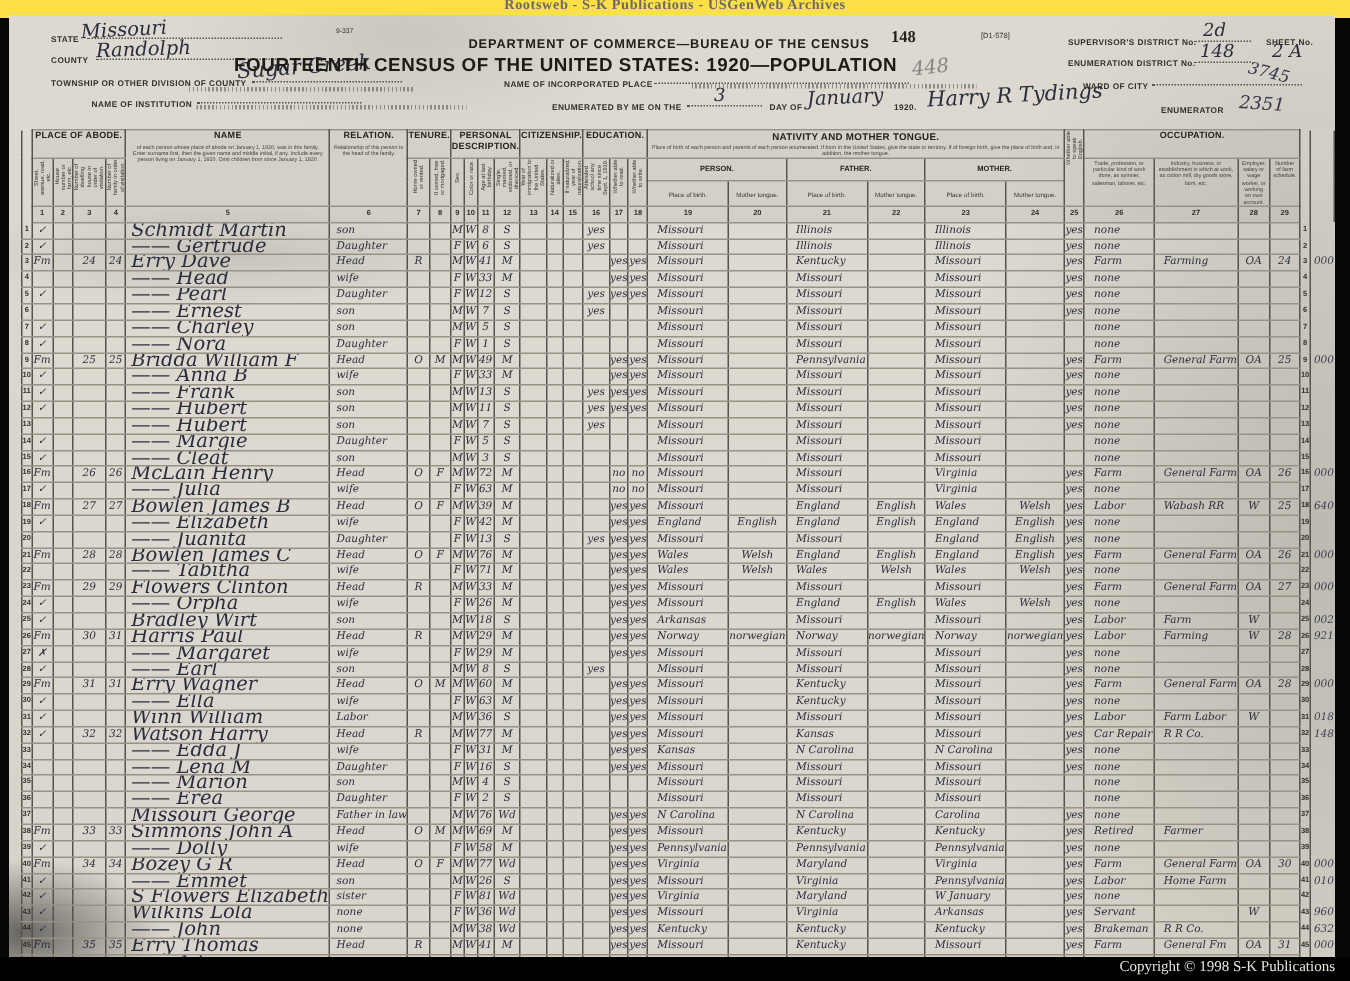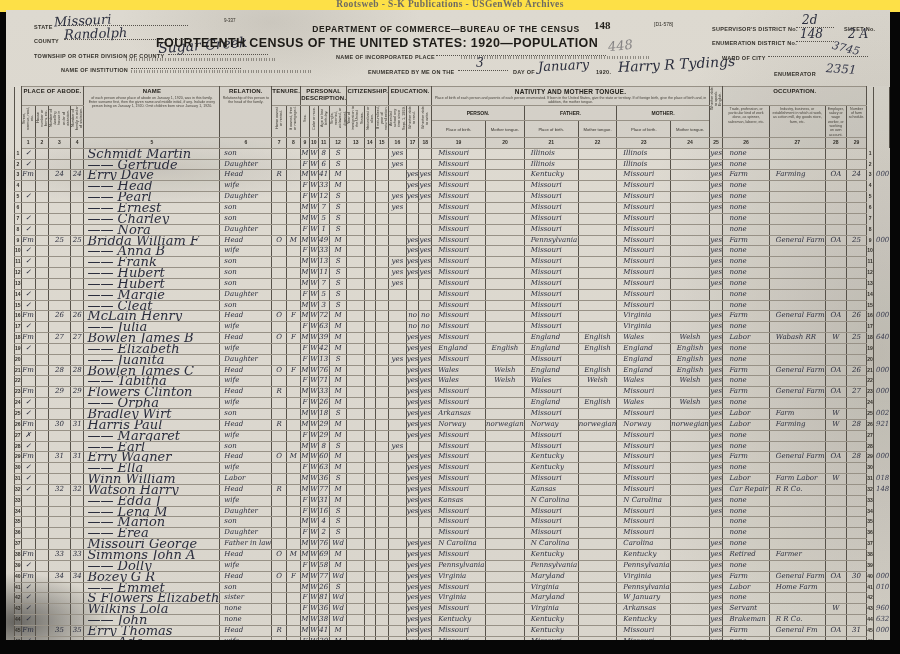--- a/index.html
+++ b/index.html
@@ -1871,14 +1871,17 @@
             <td class="hw hwc"></td>
             <td class="hw hwc"></td>
             <td class="num rnum-cell">46</td>
             <td class="hw margin-cell"></td>
           </tr>
         </tbody>
       </table>
 
   </div>
 
+  <div class="botbar">
+    <div class="cap">Copyright © 1998 S-K Publications</div>
+  </div>
 
 </div>
 
 </body></html>

